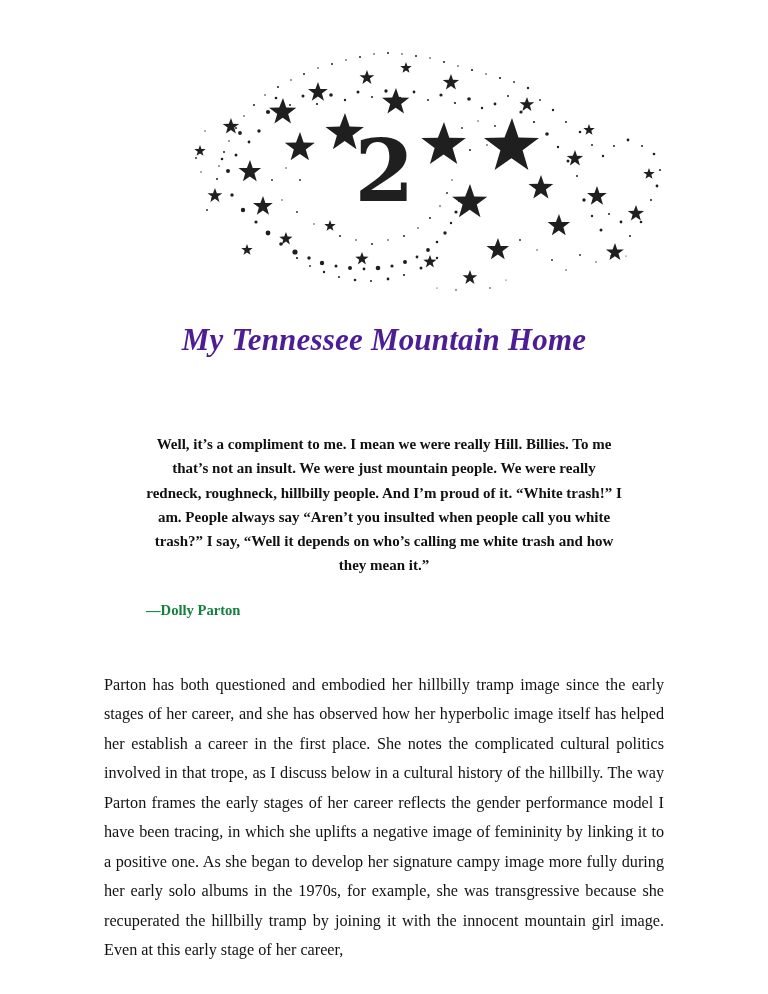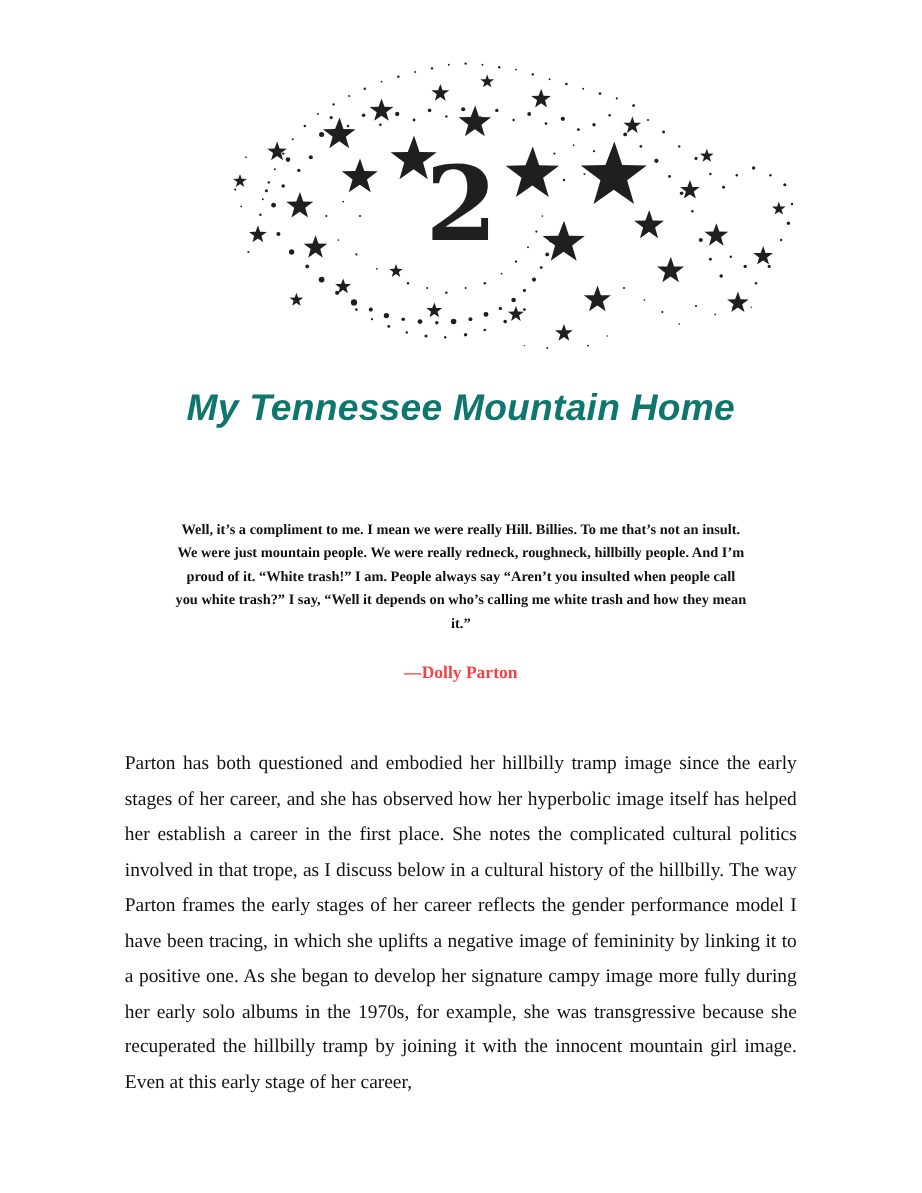--- a/index.html
+++ b/index.html
@@ -42,55 +42,54 @@
     font-weight: bold;
     font-size: 86px;
     line-height: 1;
     color: #1f1f1f;
     letter-spacing: -1px;
   }
 
   
   .chapter-title {
     text-align: center;
-    font-family: Liberation Sans, sans-serif;
+    font-family: Liberation Serif, serif;
     font-style: italic;
     font-weight: bold;
     font-size: 31px;
     letter-spacing: 0.2px;
-    color: #0f766e;
+    color: #4c1d95;
     margin: 22px 0 0 0;
   }
   .chapter-subtitle {
     text-align: center;
     font-family: "DejaVu Serif", serif;
     font-style: italic;
     font-size: 20px;
     color: #141414;
     margin: 10px 0 0 0;
   }
 
   
   .epigraph {
     margin: 74px auto 0 auto;
     width: 476px;
     text-align: center;
     font-family: "Liberation Serif", serif;
     font-weight: bold;
-    font-size: 12px;
+    font-size: 15px;
     line-height: 1.62;
     color: #111111;
   }
   .epigraph-attribution {
     margin: 24px auto 0 auto;
     width: 476px;
-    text-align: center;
     font-weight: bold;
     font-size: 14.6px;
-    color: #ef4444;
+    color: #15803d;
   }
 
   
   .body-text {
     margin: 52px 104px 0 104px;
     text-align: justify;
     font-family: "Liberation Serif", serif;
     font-size: 16.2px;
     line-height: 1.82;
     color: #121212;

